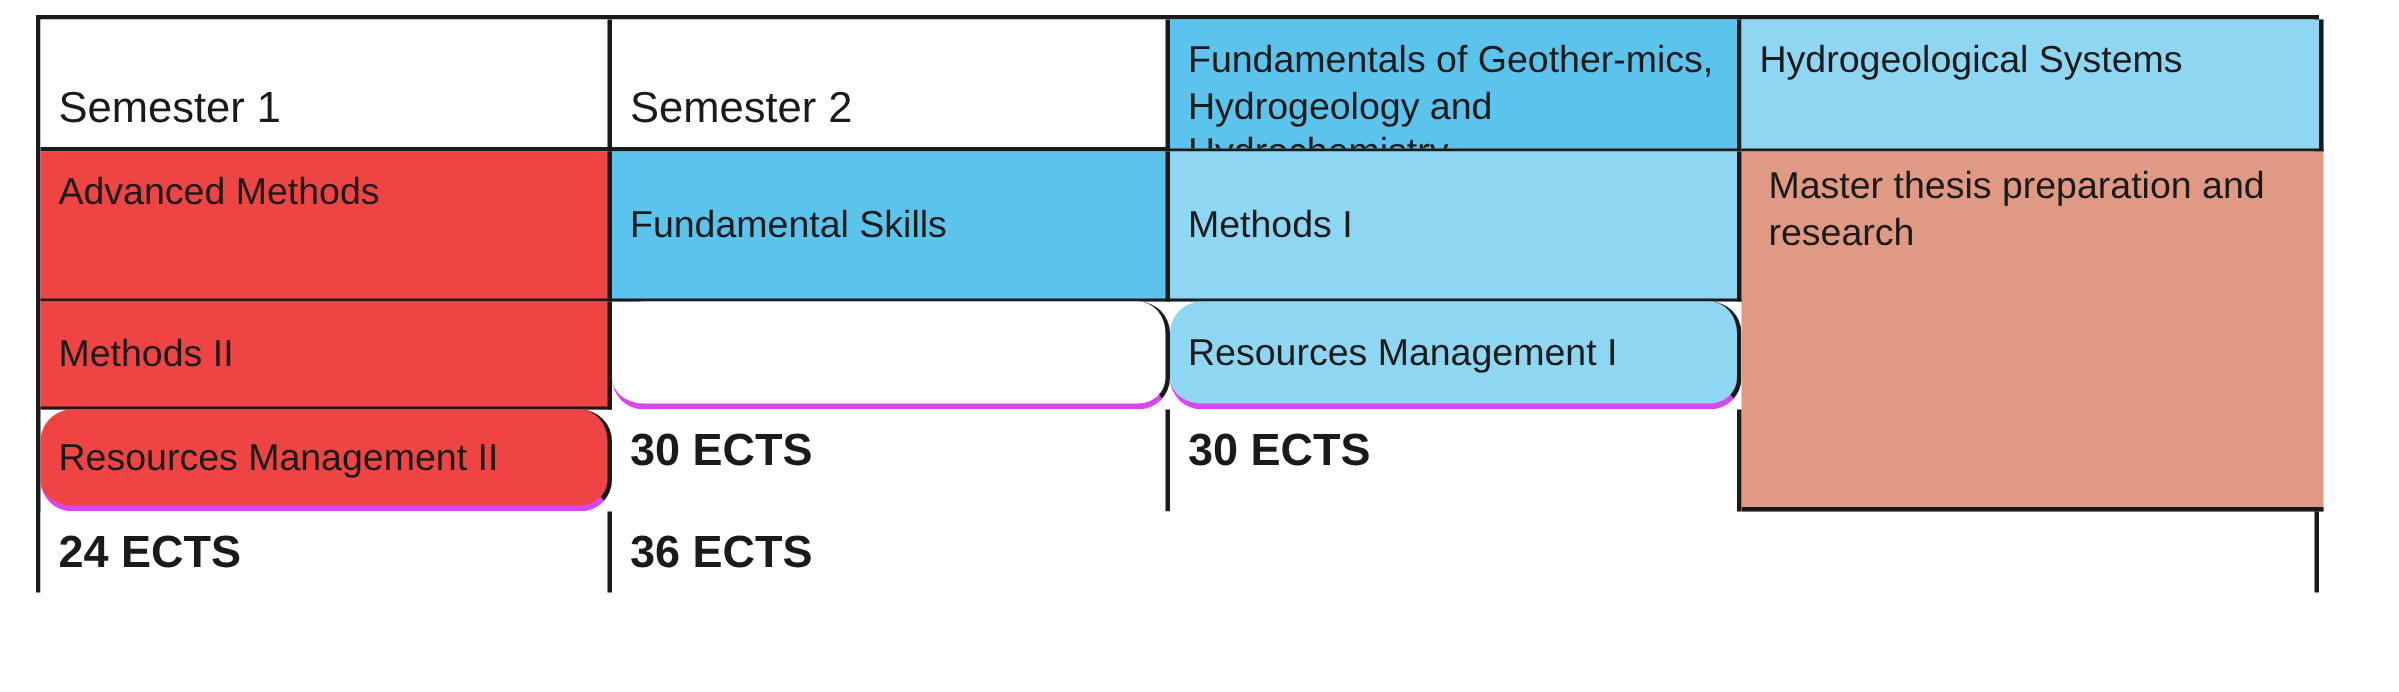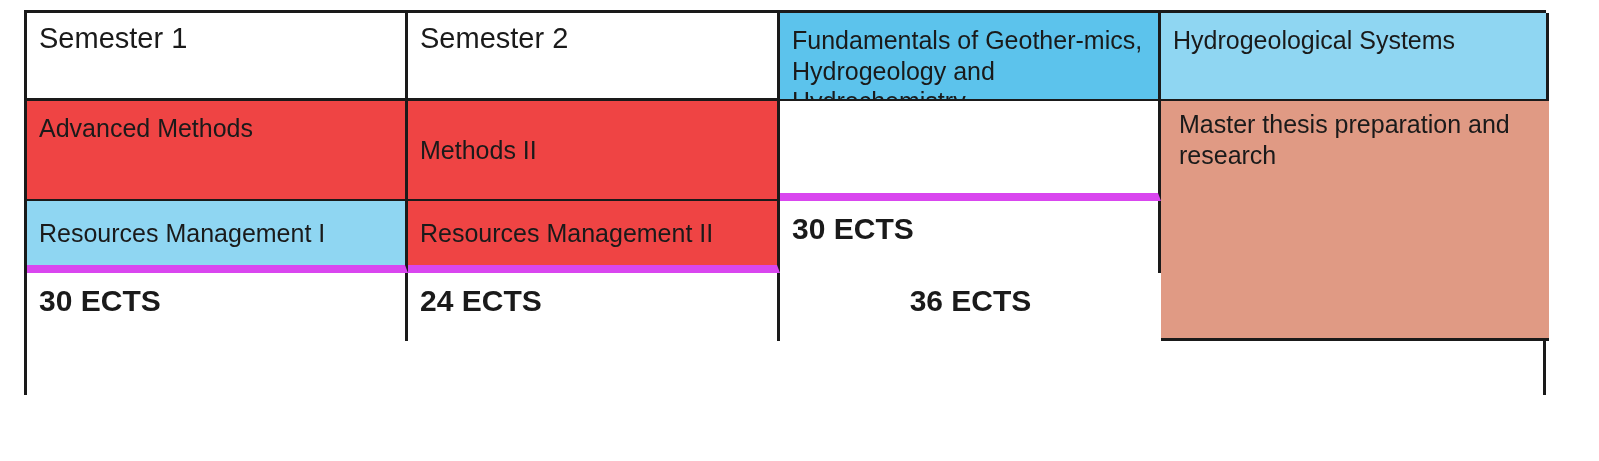--- a/index.html
+++ b/index.html
@@ -42,21 +42,21 @@
     align-items: center;
     font-size: 25px;
     line-height: 1.22;
     overflow: hidden;
   }
 
   .header-cell {
     font-size: 29px;
     border-bottom: 3px solid #1a1a1a;
     border-right: 3px solid #1a1a1a;
-    align-items: flex-start;
+    align-items: flex-end;
     background: #ffffff;
   }
   .header-cell.last { border-right: none; }
 
   .course-cell {
     border-right: 3px solid #1a1a1a;
     border-bottom: 2px solid #1a1a1a;
     align-items: flex-start;
     padding-top: 12px;
   }
@@ -75,31 +75,31 @@
     border-right: none;
     display: flex;
     align-items: flex-start;
     padding: 8px 18px;
     box-sizing: border-box;
     font-size: 25px;
     line-height: 1.25;
     overflow: hidden;
   }
 
-  .row-bottom-strong { border-bottom: 8px solid #d946ef; }
+  .row-bottom-strong { border-bottom: 4px solid #d946ef; border-radius: 21px; }
 
   .ects-cell {
     font-weight: bold;
     font-size: 30px;
     border-right: 3px solid #1a1a1a;
     background: #ffffff;
     align-items: flex-start;
     padding-top: 10px;
   }
-  .ects-cell.last { border-right: none; justify-content: center; }
+  .ects-cell.last { border-right: none; }
   .text-wrap { display: block; }
 </style>
 </head>
 <body>
 
 <div class="curriculum-table">
   <div class="grid">
 
     <div class="cell header-cell">
       <span>Semester 1</span>
@@ -114,20 +114,26 @@
     <div class="cell course-cell blue-light">
       <span class="text-wrap">Hydrogeological Systems</span>
     </div>
     <div class="cell course-cell green">
       <span class="text-wrap">Advanced Methods</span>
     </div>
     <div class="thesis-cell">
       <span class="text-wrap">Master thesis preparation and research</span>
     </div>
 
+    <div class="cell course-cell mid blue-dark">
+      <span class="text-wrap">Fundamental Skills</span>
+    </div>
+    <div class="cell course-cell mid blue-light">
+      <span class="text-wrap">Methods I</span>
+    </div>
     <div class="cell course-cell mid green">
       <span class="text-wrap">Methods II</span>
     </div>
 
     <div class="cell course-cell mid white-cell row-bottom-strong">
       <span class="text-wrap"></span>
     </div>
     <div class="cell course-cell mid blue-light row-bottom-strong">
       <span class="text-wrap">Resources Management I</span>
     </div>

